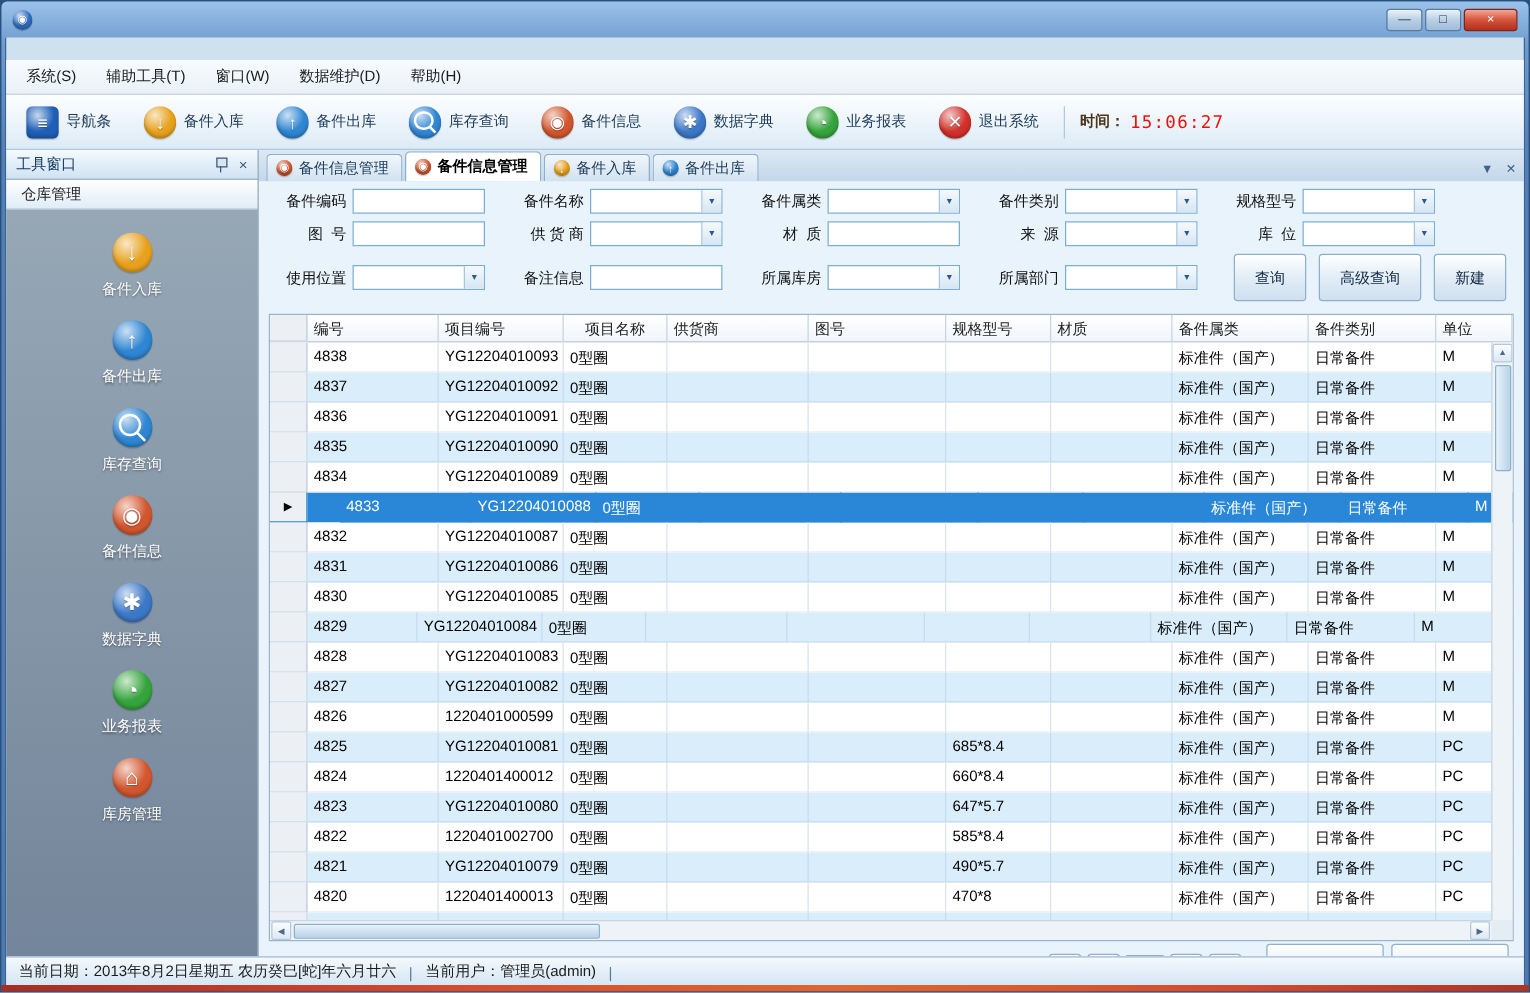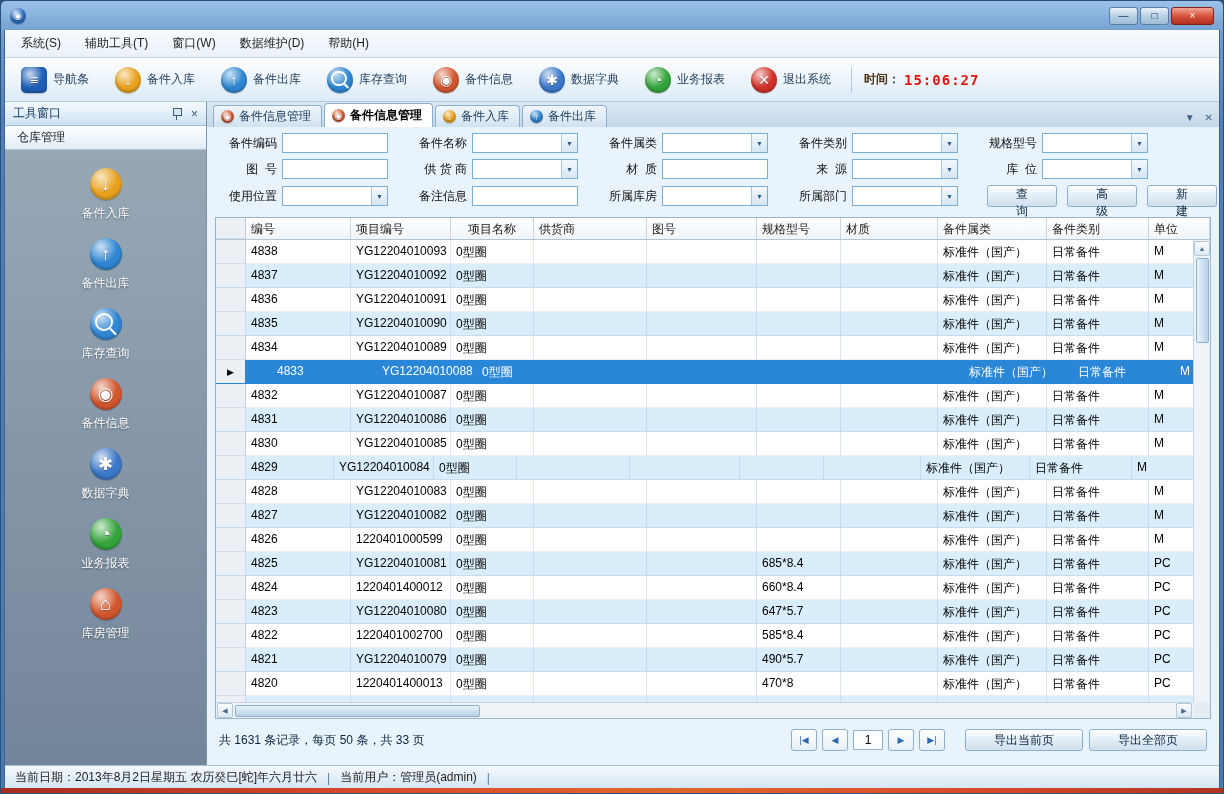--- a/index.html
+++ b/index.html
@@ -14,29 +14,29 @@
   .titlebar { height:29px; display:flex; align-items:center; gap:6px; padding:0 6px; }
   .title-text { color:#0c2b50; text-shadow:0 1px 1px rgba(255,255,255,.6); }
   .win-controls { margin-left:auto; display:flex; gap:2px; }
   .wbtn { width:29px; height:18px; display:inline-flex; align-items:center; justify-content:center;
     border:1px solid #5a7ca0; border-radius:3px; color:#16334f; font-size:10px; line-height:1;
     background:linear-gradient(180deg,#eaf2fa,#b9cfe4 50%,#9fbcd8); cursor:default; }
   .wbtn.close { background:linear-gradient(180deg,#f2a696,#d6533c 50%,#b23категория020); background:linear-gradient(180deg,#f2a696,#d6533c 50%,#b03020); color:#fff; border-color:#7c2418; width:43px; }
 
   .inner { flex:1; display:flex; flex-direction:column; background:#cfe0ef; border:1px solid #39659b; border-top:none; min-height:0; }
 
-  .menubar { height:28px; background:linear-gradient(180deg,#f8fbfe,#e9f1f8); border-bottom:1px solid #c6d6e6; display:flex; align-items:center; padding:0 4px; }
+  .menubar { height:28px; background:linear-gradient(180deg,#f8fbfe,#e9f1f8); border-bottom:1px solid #c6d6e6; display:flex; align-items:center; padding:0 4px;margin-top:18px; }
   .menu-item { padding:4px 12px; color:#1c1c1c; cursor:default; }
 
   .toolbar { height:44px; background:linear-gradient(180deg,#fdfeff,#dcebf7); border-bottom:1px solid #b2c8dc; display:flex; align-items:center; padding:0 8px; }
   .tb-items { display:flex; align-items:center; gap:10px; }
   .tb-btn { display:flex; align-items:center; gap:6px; padding:4px 8px; border-radius:3px; cursor:default; color:#1d3a57; }
   .tb-sep { width:1px; height:26px; background:#b2c8dc; margin:0 12px; }
   .tb-time { display:flex; align-items:center; gap:4px; color:#4a3318; font-weight:bold; }
-  .time-value { color:#e8130c; font-family:"DejaVu Sans Mono","Liberation Mono",monospace; font-size:14px; font-weight:bold; letter-spacing:1px; }
+  .time-value { color:#e8130c; font-family:"DejaVu Sans Mono","Liberation Mono",monospace; font-size:14px; font-weight:normal; letter-spacing:1px; }
 
   .ball { position:relative; flex:none; border-radius:50%; display:inline-flex; align-items:center; justify-content:center;
     color:#fff; text-shadow:0 1px 1px rgba(0,0,0,.35);
     background-image:radial-gradient(circle at 35% 28%, rgba(255,255,255,.75), rgba(255,255,255,0) 52%);
     box-shadow:inset 0 -2px 3px rgba(0,0,0,.25), 0 1px 1px rgba(0,0,0,.2); }
   .ball.sq { border-radius:5px; }
   .ball.mag::before { content:""; position:absolute; width:44%; height:44%; border:2px solid #fff; border-radius:50%; top:16%; left:16%; }
   .ball.mag::after { content:""; position:absolute; width:2px; height:28%; background:#fff; bottom:12%; right:22%; transform:rotate(-45deg); }
 
   .main { flex:1; display:flex; min-height:0; }
@@ -66,21 +66,21 @@
   .search-form { margin-bottom:4px; }
   .form-row { display:flex; align-items:center; margin-bottom:6px; }
   .field { display:flex; align-items:center; width:190px; flex:none; }
   .flabel { width:62px; text-align:right; margin-right:5px; color:#111; white-space:pre; }
   .finput, .fcombo { width:106px; height:20px; border:1px solid #79aed6; background:#fff; }
   .finput { padding:0 4px; font-size:12px; font-family:inherit; }
   .fcombo { position:relative; cursor:default; }
   .carrow { position:absolute; right:0; top:0; width:16px; height:18px; display:flex; align-items:center; justify-content:center;
     font-size:7px; color:#2a5a8e; background:linear-gradient(180deg,#f4f9fd,#d6e6f3); border-left:1px solid #a8c6de; }
   .form-buttons { display:flex; gap:10px; margin-left:12px; }
-  .btn { height:22px; padding:0 28px; font-size:12px; font-family:inherit; color:#0c2440; cursor:default;
+  .btn { height:38px; padding:0 16px; font-size:12px; font-family:inherit; color:#0c2440; cursor:default;
     background:linear-gradient(180deg,#ffffff,#e2edf6 50%,#cfe0ef); border:1px solid #8fb0cc; border-radius:3px; }
 
   .grid-wrap { position:relative; height:502px; flex:none; border:1px solid #9ab4cc; background:#fff; overflow:hidden; }
   .grid-header { display:flex; height:22px; background:linear-gradient(180deg,#ffffff,#f0f5fa); border-bottom:1px solid #b4c4d4; }
   .gh-cell { flex:none; padding:3px 5px; border-right:1px solid #c8d4e0; color:#1c1c1c; white-space:nowrap; overflow:hidden; }
   .gh-cell.last { flex:1; min-width:27px; }
   .grid-body { height:464px; overflow:hidden; }
   .grow { display:flex; height:24px; background:#fff; cursor:default; }
   .grow.alt { background:#daedfa; }
   .grow.sel { background:#2a87d8; color:#fff; }

